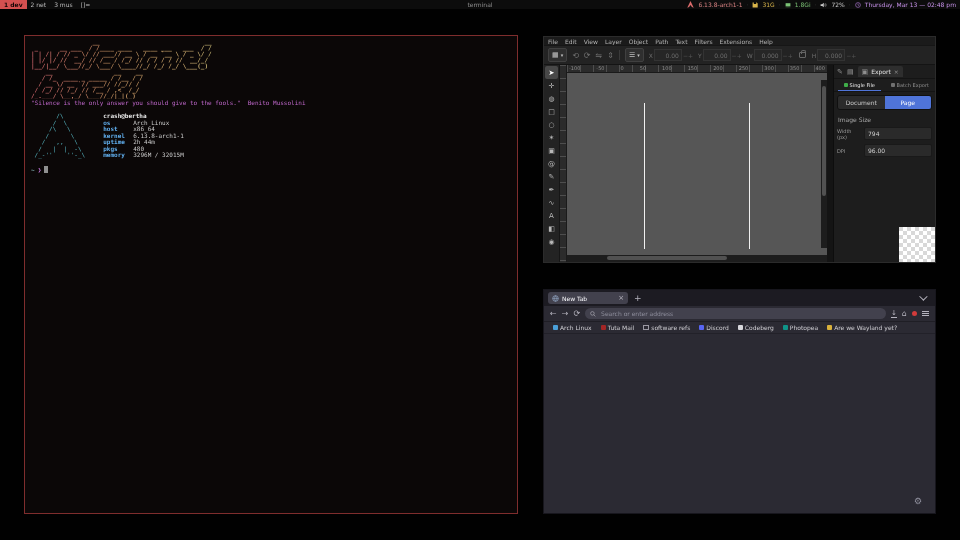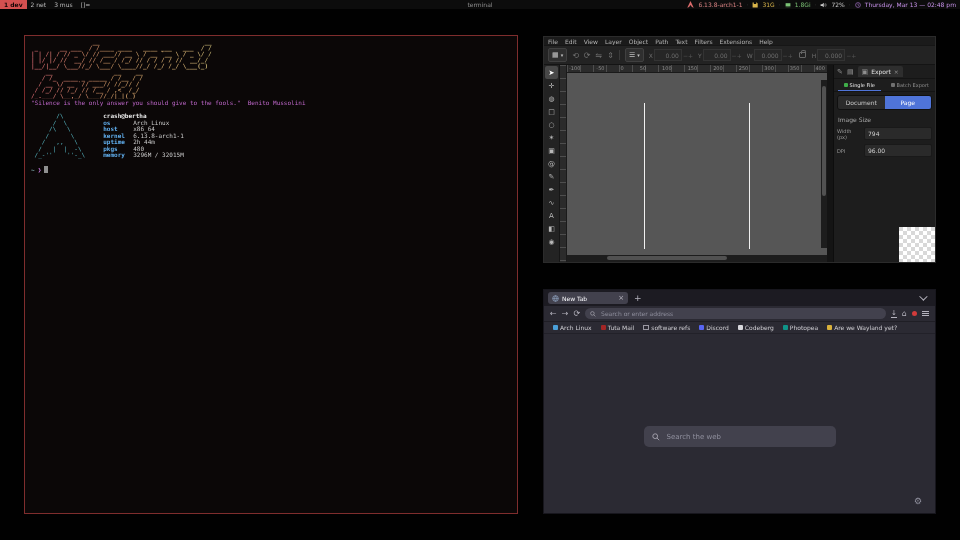--- a/index.html
+++ b/index.html
@@ -396,22 +396,15 @@
     <span class="bm">
         <i style="background: rgb(15, 148, 136);"></i>
         <span>Photopea</span>
       </span>
     <span class="bm">
         <i style="background: rgb(217, 177, 59);"></i>
         <span>Are we Wayland yet?</span>
       </span>
   </div>
   <div class="content">
-    <div class="websearch">
-      <svg width="8" height="8" viewBox="0 0 10 10">
-        <circle cx="4" cy="4" r="3" fill="none" stroke="#b5b3be" stroke-width="1"></circle>
-        <path d="M6.3 6.3 L9 9" stroke="#b5b3be" stroke-width="1"></path>
-      </svg>
-      <input placeholder="Search the web" style="">
-    </div>
     <span class="gear">⚙</span>
   </div>
 </div>
 
 </body></html>

